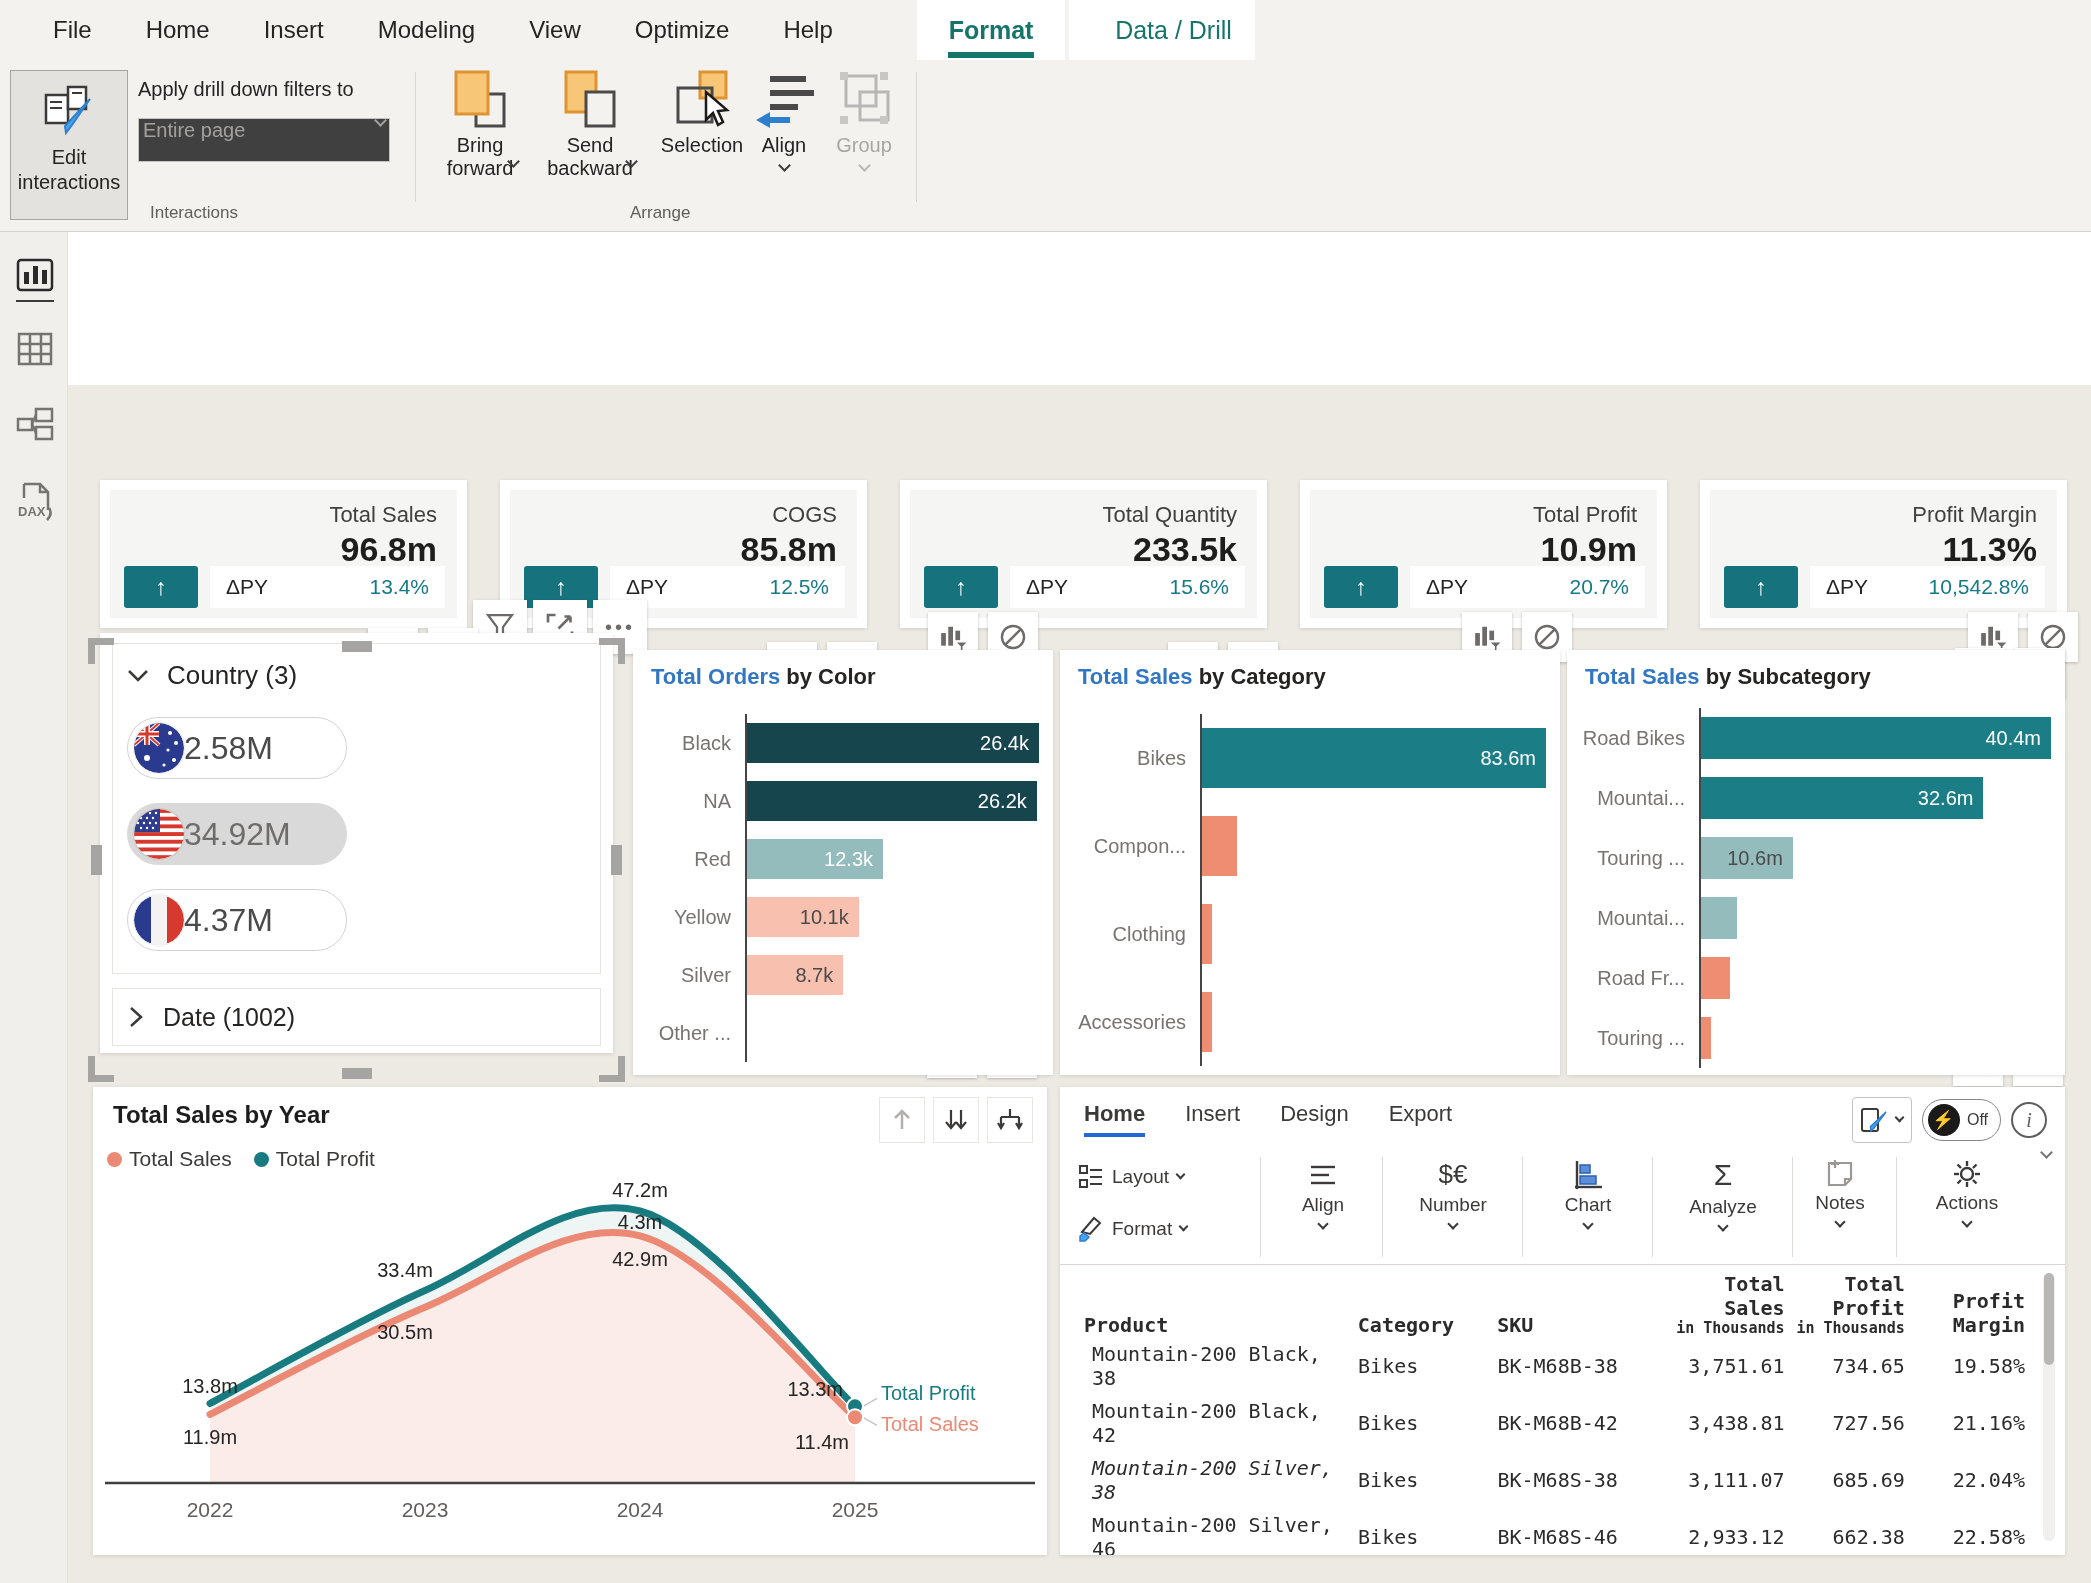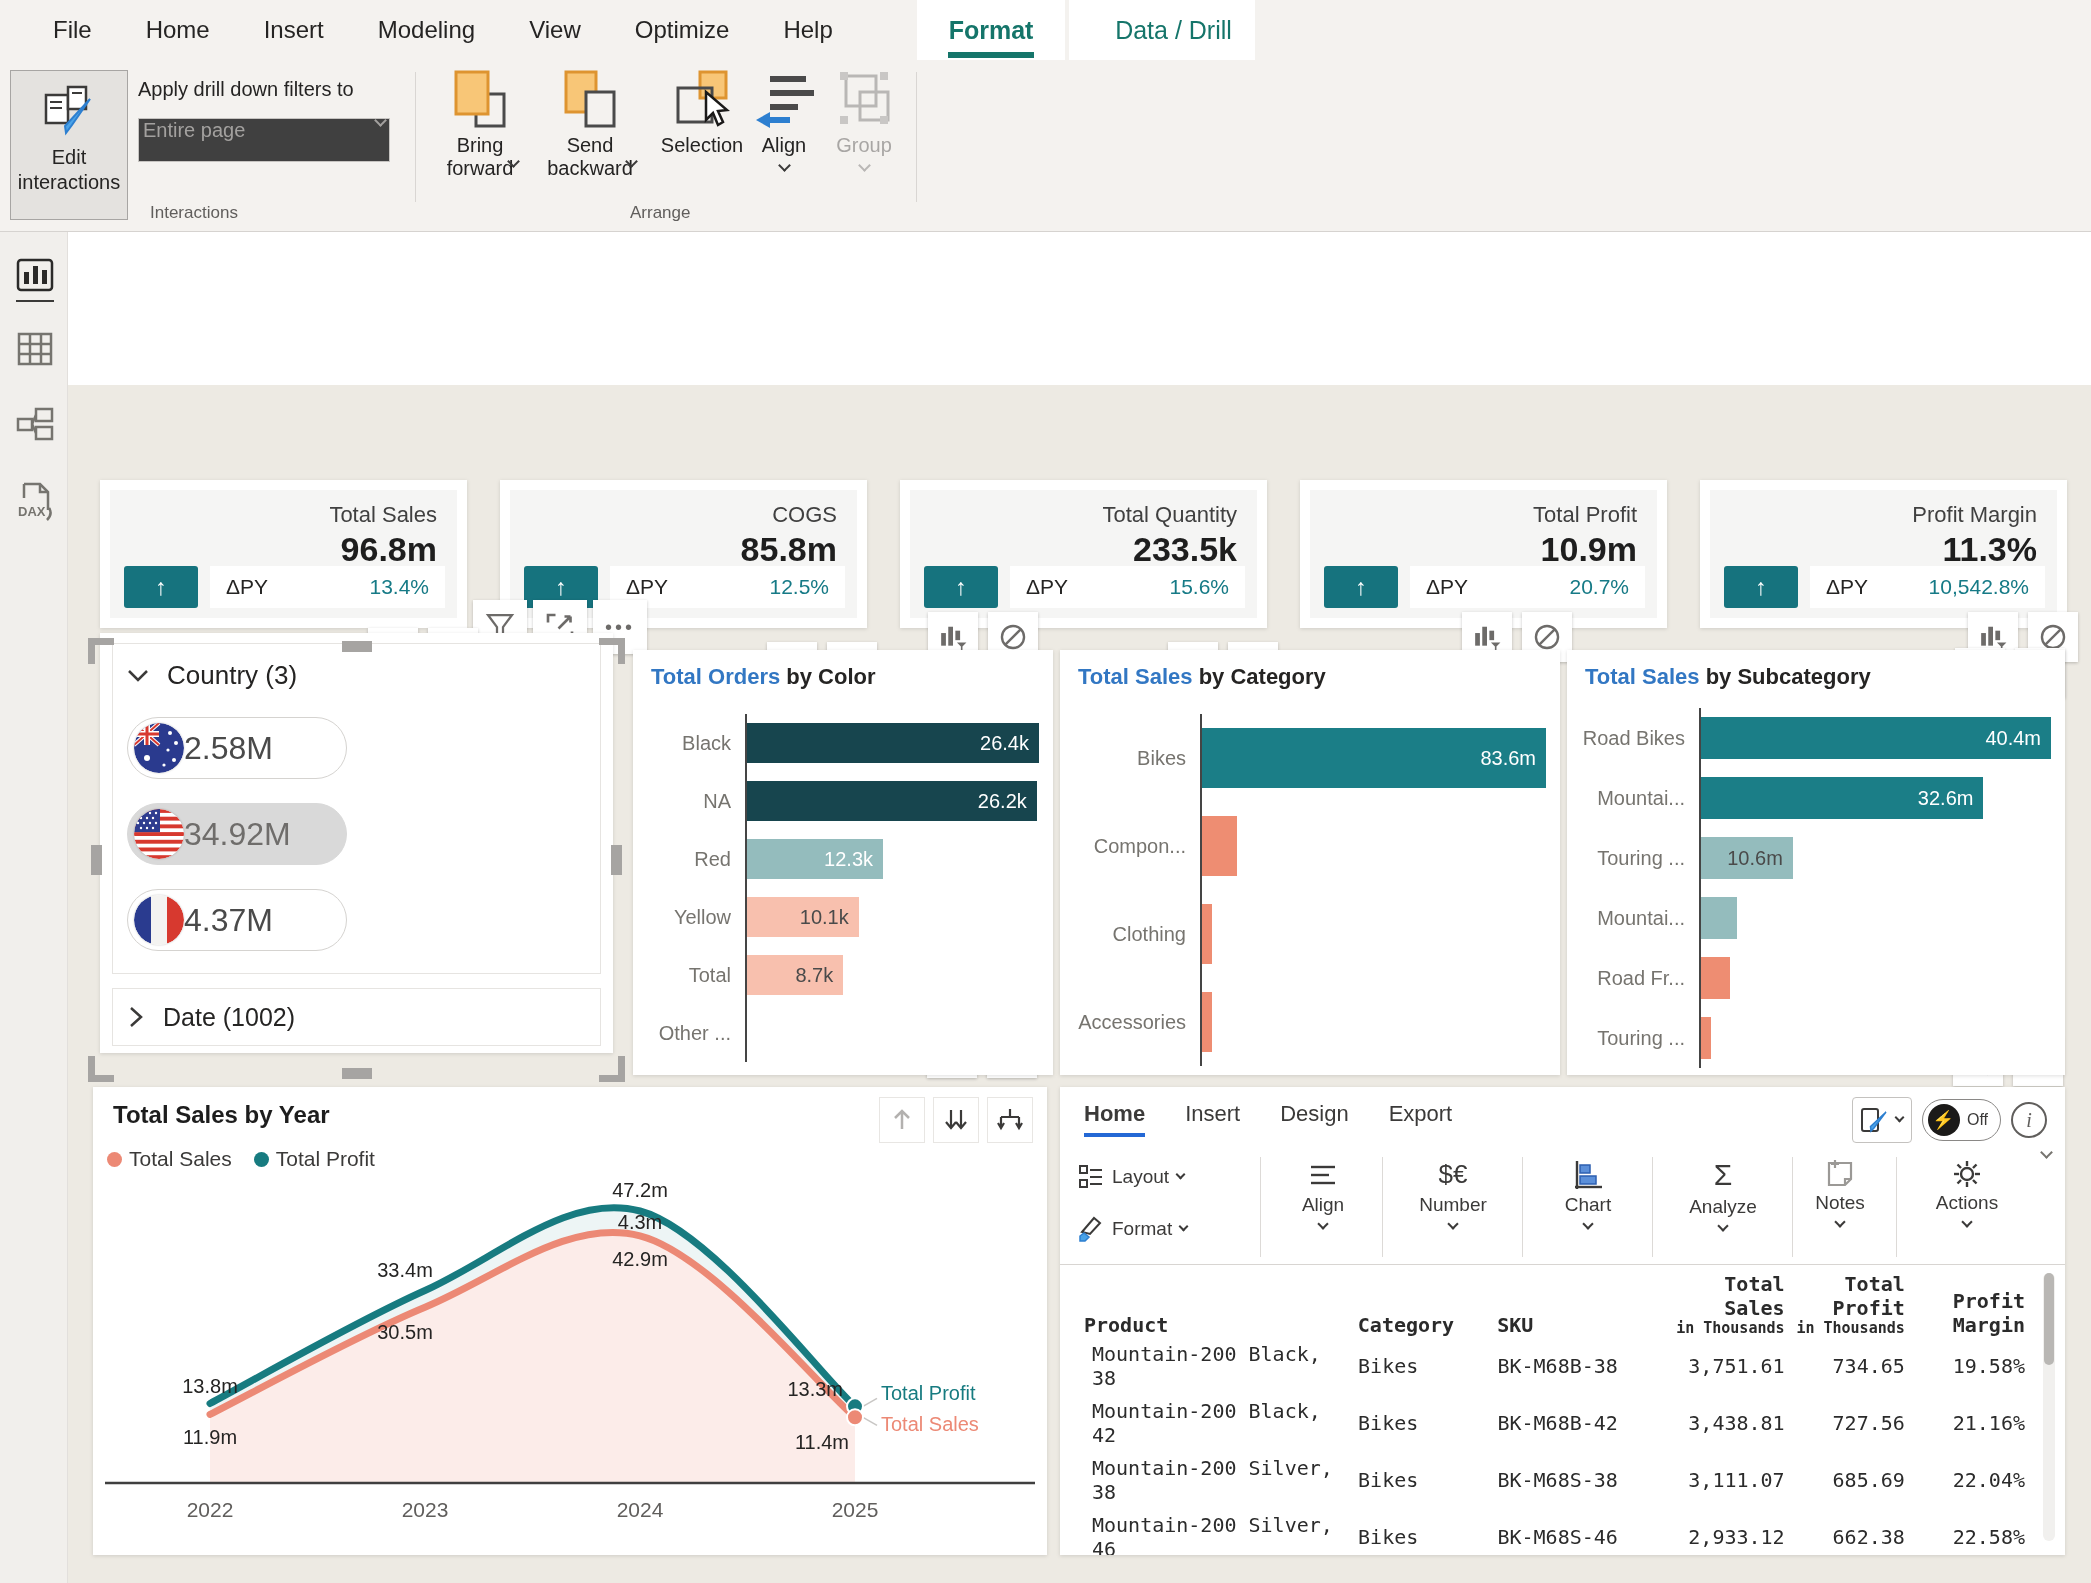--- a/index.html
+++ b/index.html
@@ -612,21 +612,21 @@
   <div class="viz" style="left:633px;top:650px;width:420px;height:425px">
     <div class="viz-title">
       <span class="t-link">Total Orders</span><span class="t-rest"> by Color</span>
     </div>
     <div class="chart-body" style="top:64px">
         <div class="cat-col" style="width: 112px;">
           <div class="cat-lab" style="height: 58px;">Black</div>
           <div class="cat-lab" style="height: 58px;">NA</div>
           <div class="cat-lab" style="height: 58px;">Red</div>
           <div class="cat-lab" style="height: 58px;">Yellow</div>
-          <div class="cat-lab" style="height: 58px;">Total</div>
+          <div class="cat-lab" style="height: 58px;">Silver</div>
           <div class="cat-lab" style="height: 58px;">Other ...</div>
         </div>
         <div class="bars-col">
           <div class="bar-row" style="height: 58px;">
             <div class="bar" style="height: 40px; width: 100%; background: rgb(23, 69, 78); color: rgb(255, 255, 255);">
               <span>26.4k</span>
             </div>
           </div>
           <div class="bar-row" style="height: 58px;">
             <div class="bar" style="height: 40px; width: 99.2424%; background: rgb(23, 69, 78); color: rgb(255, 255, 255);">
@@ -927,21 +927,21 @@
           </div>
           <div class="tbl-row">
             <div class="tc" style="width: 285px; padding-left: 8px;">Mountain-200 Black, 42</div>
             <div class="tc" style="width: 145px;">Bikes</div>
             <div class="tc" style="width: 175px;">BK-M68B-42</div>
             <div class="tc r" style="width: 130px;">3,438.81</div>
             <div class="tc r" style="width: 125px;">727.56</div>
             <div class="tc r" style="width: 125px;">21.16%</div>
           </div>
           <div class="tbl-row">
-            <div class="tc" style="width: 285px; padding-left: 8px;">Mountain-200 Silver, 38</div>
+            <div class="tc" style="width: 285px; padding-left: 8px; font-style: italic;">Mountain-200 Silver, 38</div>
             <div class="tc" style="width: 145px;">Bikes</div>
             <div class="tc" style="width: 175px;">BK-M68S-38</div>
             <div class="tc r" style="width: 130px;">3,111.07</div>
             <div class="tc r" style="width: 125px;">685.69</div>
             <div class="tc r" style="width: 125px;">22.04%</div>
           </div>
           <div class="tbl-row">
             <div class="tc" style="width: 285px; padding-left: 8px;">Mountain-200 Silver, 46</div>
             <div class="tc" style="width: 145px;">Bikes</div>
             <div class="tc" style="width: 175px;">BK-M68S-46</div>

